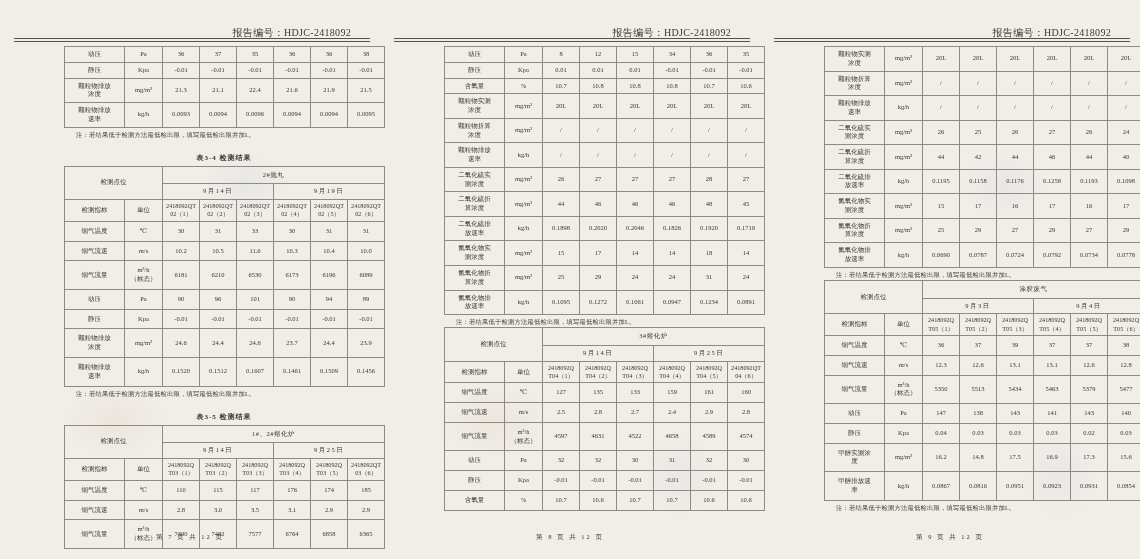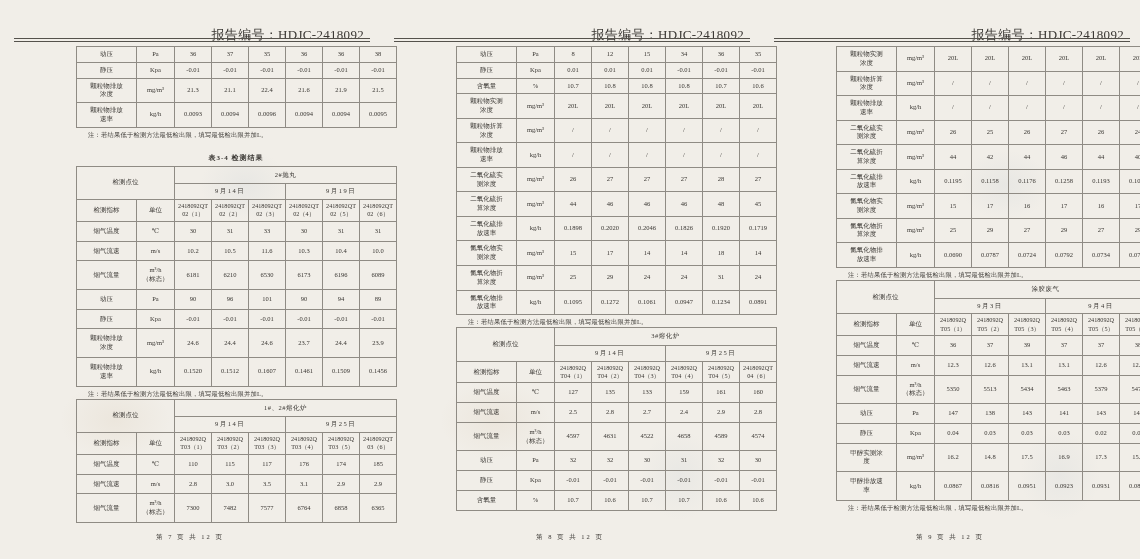--- a/index.html
+++ b/index.html
@@ -7,24 +7,24 @@
   }
   html,body{margin:0;padding:0;}
   body{
     width:1140px;height:559px;position:relative;overflow:hidden;
     background:var(--paper);
     color:var(--ink);
     font-family:"Liberation Serif","DejaVu Serif",serif;
   }
   .sheet{position:absolute;top:0;width:380px;height:559px;}
   #sheet1{left:0;} #sheet2{left:380px;} #sheet3{left:760px;}
-  .report-no{position:absolute;top:26px;right:16px;font-size:13px;letter-spacing:.3px;}
+  .report-no{position:absolute;top:26px;right:29px;font-size:10px;letter-spacing:.3px;}
   .rule{position:absolute;top:38px;left:14px;right:10px;height:2px;
         border-top:1px solid var(--rule);border-bottom:1px solid var(--rule);}
-  .content{position:absolute;top:46px;left:28px;width:320px;padding-left:48px;}
+  .content{position:absolute;top:46px;left:16px;width:320px;padding-left:48px;}
   table.tbl{border-collapse:collapse;width:100%;table-layout:fixed;}
   .tbl td{
     border:1px solid var(--line);text-align:center;vertical-align:middle;
     font-size:6.5px;line-height:1.35;padding:3px 1px;color:var(--ink);
     overflow:hidden;
   }
   .tbl .lbl,.tbl .unit,.tbl .id{white-space:pre-line;}
   .tbl.result td.val,.tbl.result td.lbl,.tbl.result td.unit{padding:5px 1px;}
   .tbl td.date{letter-spacing:1.5px;padding:3px 1px;}
   .tbl td.point{letter-spacing:.5px;padding:4px 1px;}
@@ -213,20 +213,21 @@
             <td class="val">0.1520</td>
             <td class="val">0.1512</td>
             <td class="val">0.1607</td>
             <td class="val">0.1461</td>
             <td class="val">0.1509</td>
             <td class="val">0.1456</td>
           </tr>
         </tbody>
       </table>
       <div class="note">注：若结果低于检测方法最低检出限，填写最低检出限并加L。</div>
+      <div class="tbl-title">表3-5  检测结果</div>
       <table class="tbl result">
         <colgroup>
           <col style="width: 60px;">
           <col style="width: 38px;">
           <col style="width: 37px;">
           <col style="width: 37px;">
           <col style="width: 37px;">
           <col style="width: 37px;">
           <col style="width: 37px;">
           <col style="width: 37px;">

